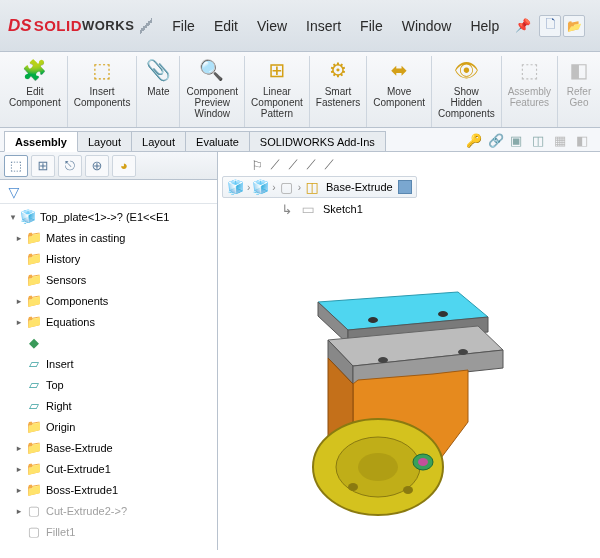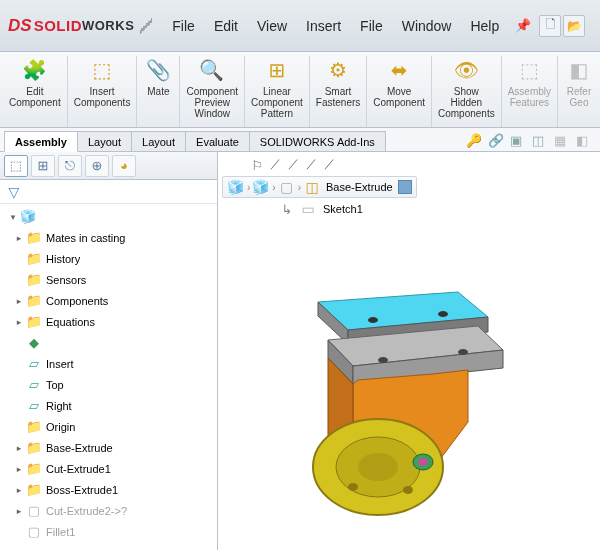--- a/index.html
+++ b/index.html
@@ -148,20 +148,21 @@
       <div class="stab">⊕</div>
       <div class="stab" style="color:#d4a017">◕</div>
     </div>
     <div class="filter-row">
       <div class="filter-icon">▽</div>
     </div>
     <div class="tree">
       <div class="tree-item">
         <span class="expander">▾</span>
         <span class="ticon2 gold">🧊</span>
+        <span>Top_plate&lt;1&gt;-&gt;? (E1&lt;&lt;E1</span>
       </div>
       <div id="tree-items">
           <div class="tree-item d1 hasexp">
             <span class="expander">▸</span>
             <span class="ticon2 gold">📁</span>
             <span class="tree-label">Mates in casting</span>
           </div>
           <div class="tree-item d1">
             <span class="ticon2 gold">📁</span>
             <span class="tree-label">History</span>

